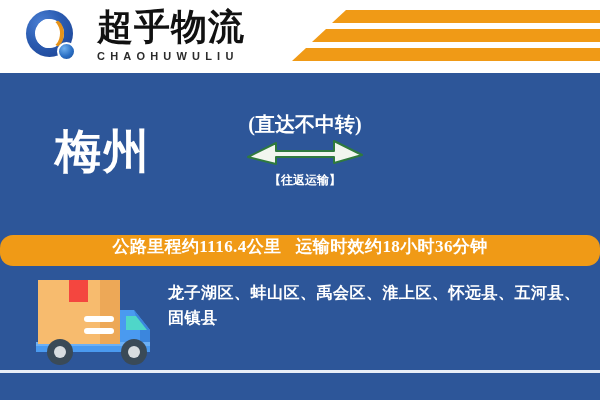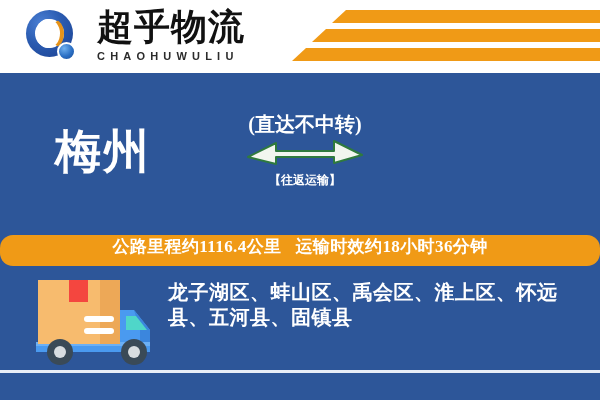--- a/index.html
+++ b/index.html
@@ -205,21 +205,21 @@
     width: 600px;
     height: 3px;
     background: #e8eef7;
   }
   .districts {
     position: absolute;
     left: 168px;
     top: 14px;
     width: 420px;
     font-family: Liberation Sans, sans-serif;
-    font-size: 20px;
+    font-size: 16px;
     font-weight: bold;
     color: #ffffff;
     line-height: 25px;
     letter-spacing: 0.5px;
   }
 
   
   .truck {
     position: absolute;
     left: 22px;

